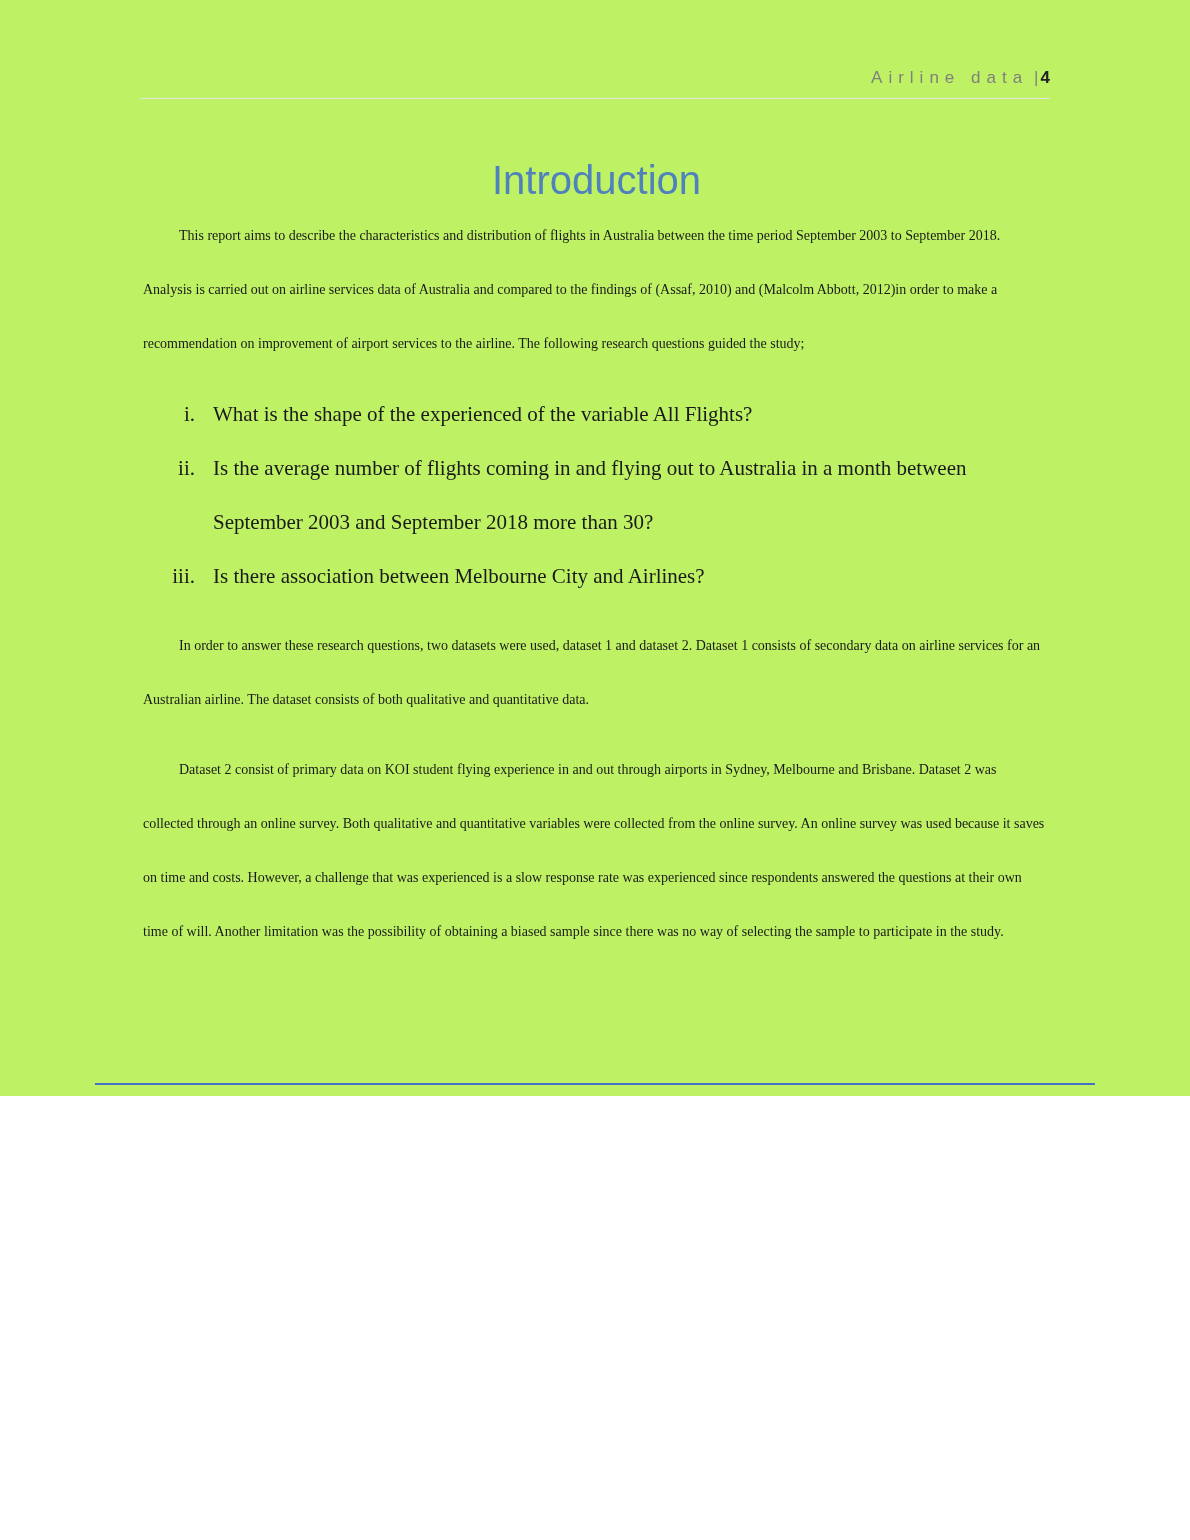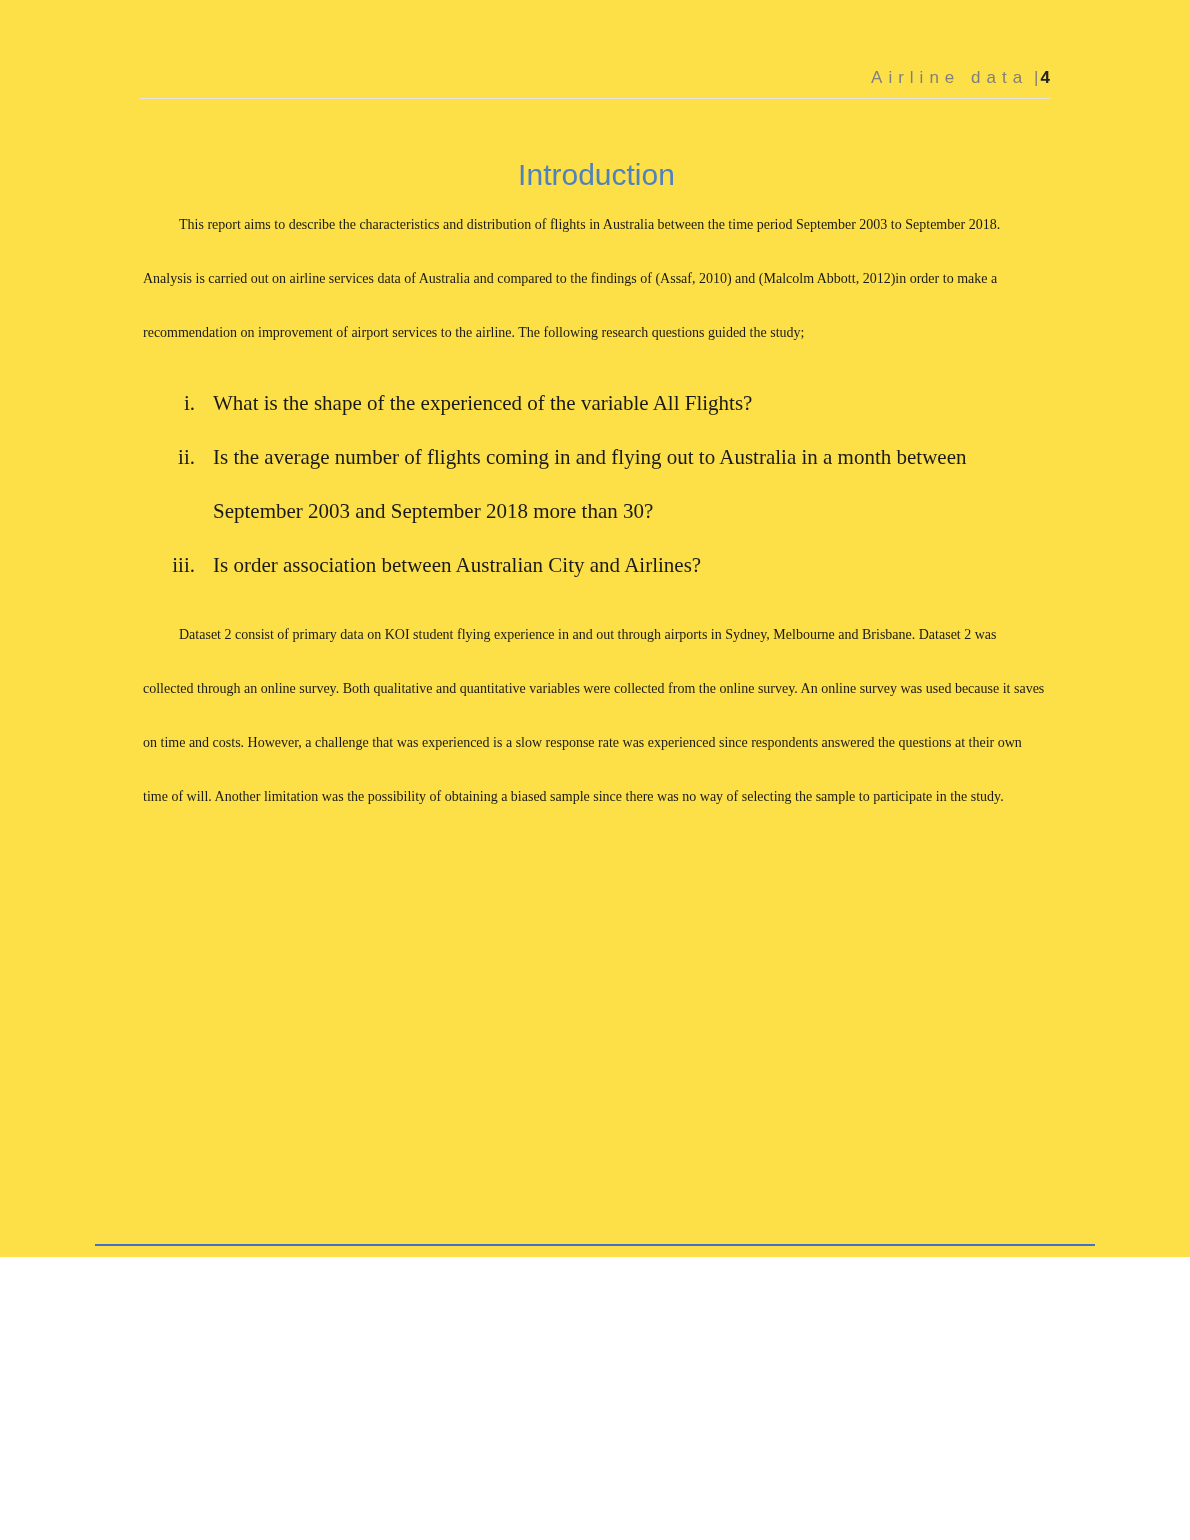--- a/index.html
+++ b/index.html
@@ -9,22 +9,22 @@
     height: 1540px;
     background: #ffffff;
     font-family: "Liberation Serif", serif;
     color: #1a1a1a;
     position: relative;
     overflow: hidden;
   }
   .page {
     position: relative;
     width: 1190px;
-    height: 1257px;
-    background: #fde047;
+    height: 1096px;
+    background: #bef264;
   }
   
   .header {
     position: absolute;
     top: 68px;
     left: 140px;
     width: 910px;
     text-align: right;
     font-family: "Liberation Sans", sans-serif;
     font-size: 17px;
@@ -47,21 +47,21 @@
   
   .content {
     position: absolute;
     top: 158px;
     left: 143px;
     width: 907px;
   }
   .doc-heading {
     font-family: "Liberation Sans", sans-serif;
     font-weight: 400;
-    font-size: 30px;
+    font-size: 40px;
     color: #4f81bd;
     text-align: center;
     margin: 0 0 6px 0;
   }
   .para {
     font-size: 14px;
     line-height: 54px;
     margin: 0 0 16px 0;
     text-indent: 36px;
     text-align: left;
@@ -113,24 +113,25 @@
       <div class="rlist-item">
         <span class="rlist-numeral">i.</span>
         <span class="rlist-text">What is the shape of the experienced of the variable All Flights?</span>
       </div>
       <div class="rlist-item">
         <span class="rlist-numeral">ii.</span>
         <span class="rlist-text">Is the average number of flights coming in and flying out to Australia in a month between September 2003 and September 2018 more than 30?</span>
       </div>
       <div class="rlist-item">
         <span class="rlist-numeral">iii.</span>
-        <span class="rlist-text">Is order association between Australian City and Airlines?</span>
+        <span class="rlist-text">Is there association between Melbourne City and Airlines?</span>
       </div>
     </div>
 
+    <p class="para">In order to answer these research questions, two datasets were used, dataset 1 and dataset 2. Dataset 1 consists of secondary data on airline services for an Australian airline. The dataset consists of both qualitative and quantitative data.</p>
 
     <p class="para">Dataset 2 consist of primary data on KOI student flying experience in and out through airports in Sydney, Melbourne and Brisbane. Dataset 2 was collected through an online survey. Both qualitative and quantitative variables were collected from the online survey. An online survey was used because it saves on time and costs. However, a challenge that was experienced is a slow response rate was experienced since respondents answered the questions at their own time of will. Another limitation was the possibility of obtaining a biased sample since there was no way of selecting the sample to participate in the study.</p>
 
   </div>
 
   <div class="footer-line"></div>
 
 </div>
 
 </body></html>

